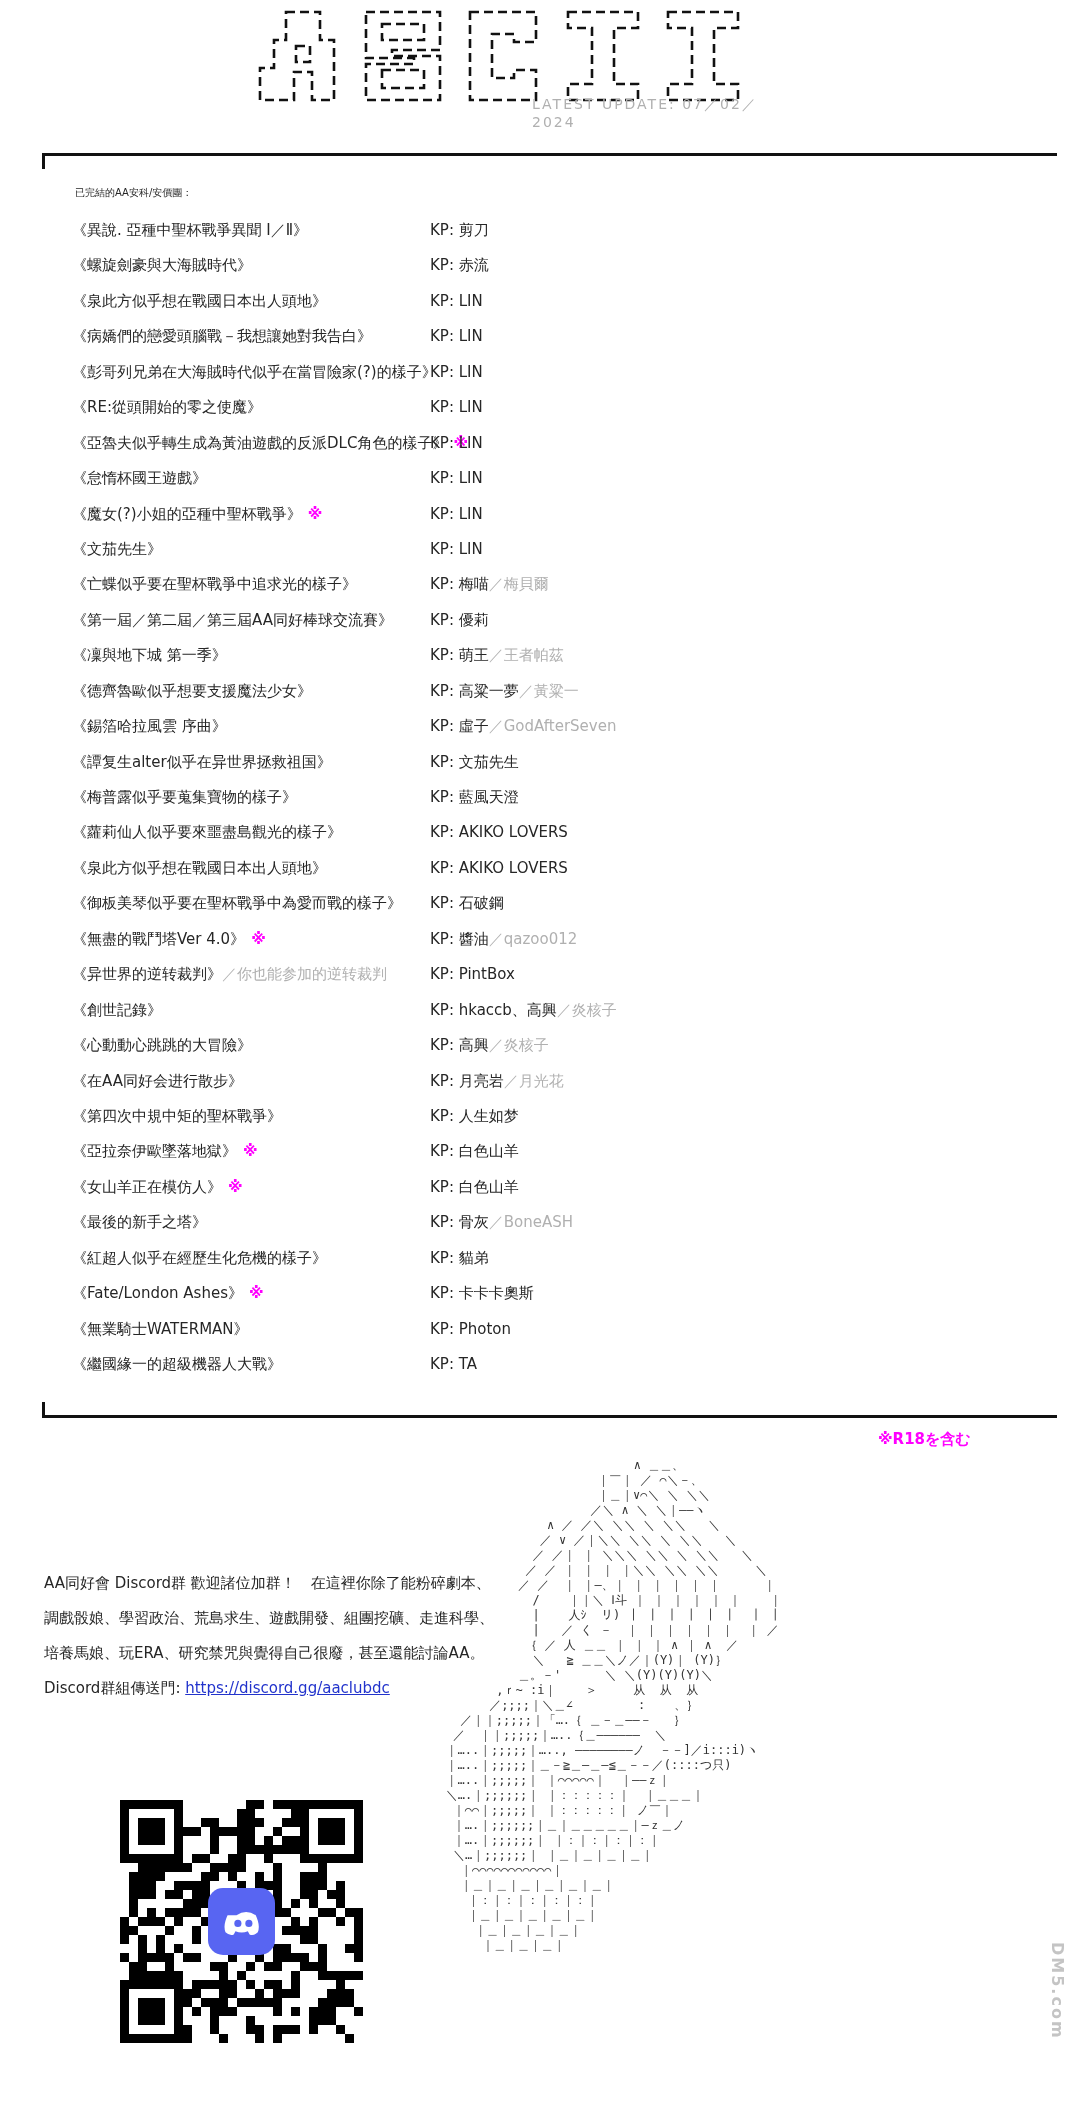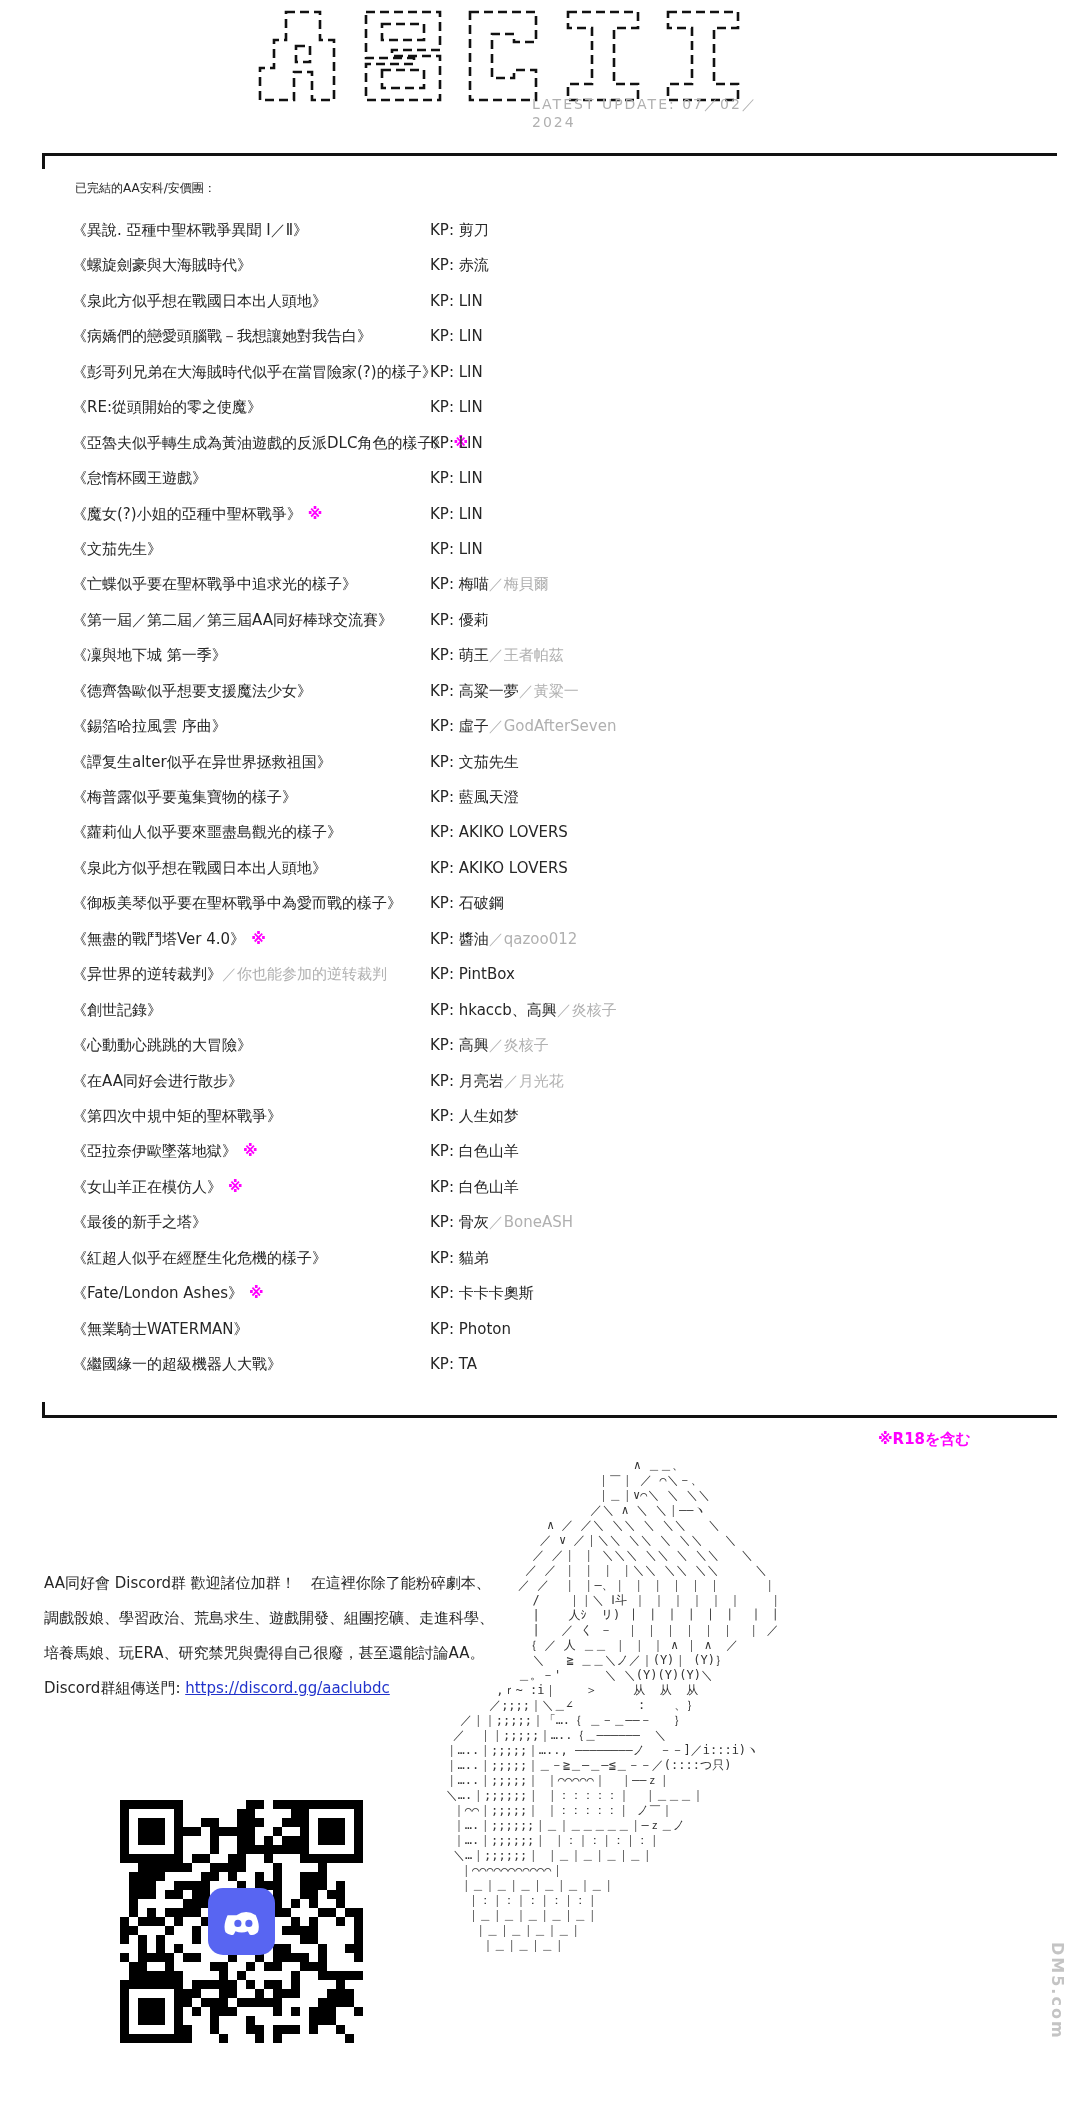--- a/index.html
+++ b/index.html
@@ -12,21 +12,21 @@
 
   .latest-update{position:absolute;left:532px;top:88px;width:260px;
                  font-size:14px;letter-spacing:2px;color:#b0b0b0;margin-top:8px;}
 
   
   .frame-top{position:absolute;left:42px;top:153px;width:1012px;height:13px;
              border-top:3px solid #111;border-left:3px solid #111;}
   .frame-bottom{position:absolute;left:42px;top:1402px;width:1012px;height:13px;
                 border-bottom:3px solid #111;border-left:3px solid #111;}
 
-  .list-heading{position:absolute;left:75px;top:180px;font-size:12px;}
+  .list-heading{position:absolute;left:75px;top:186px;font-size:10px;}
 
   .rows{position:absolute;left:72px;top:221px;width:985px;}
   .row{position:relative;height:35.45px;font-size:15px;white-space:nowrap;}
   .row .title{position:absolute;left:0;top:0;}
   .row .kp{position:absolute;left:358px;top:0;}
   .gray{color:#b0b0b0;}
   .star{color:var(--magenta,#f0f);margin-left:6px;font-weight:bold;}
 
   .r18-note{position:absolute;left:878px;top:1430px;font-size:15px;font-weight:bold;
             color:var(--magenta,#f0f);}

